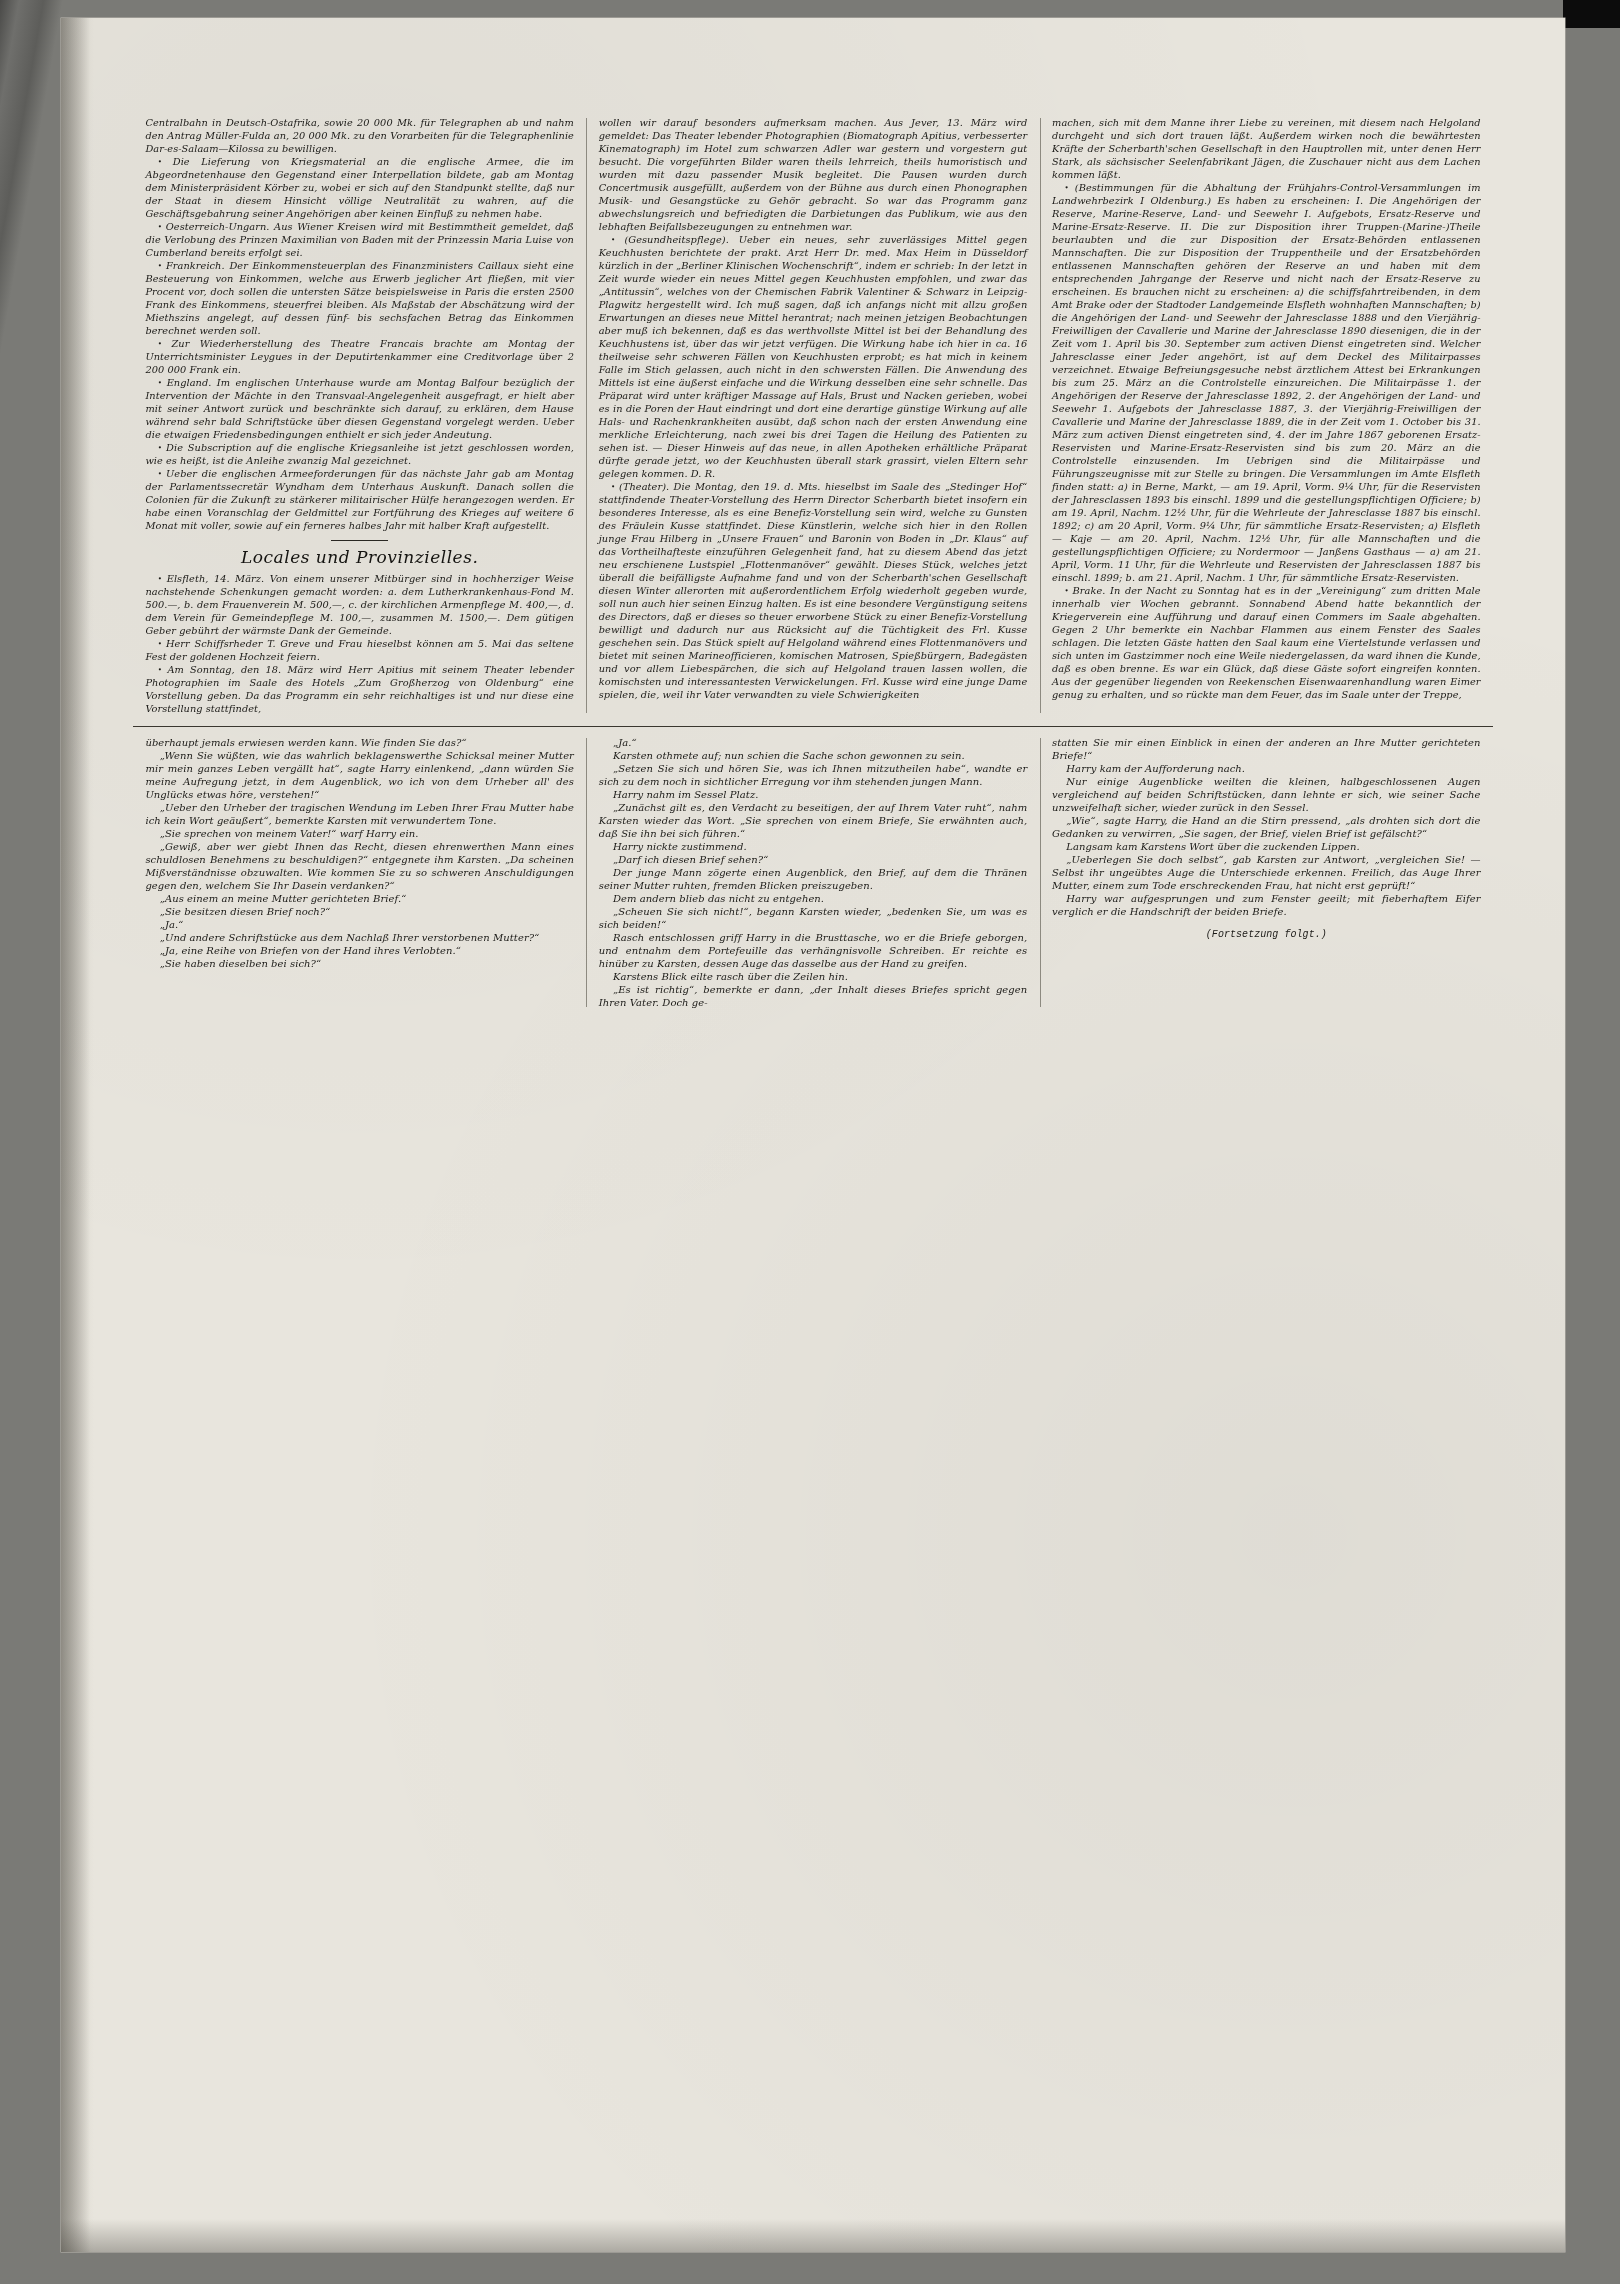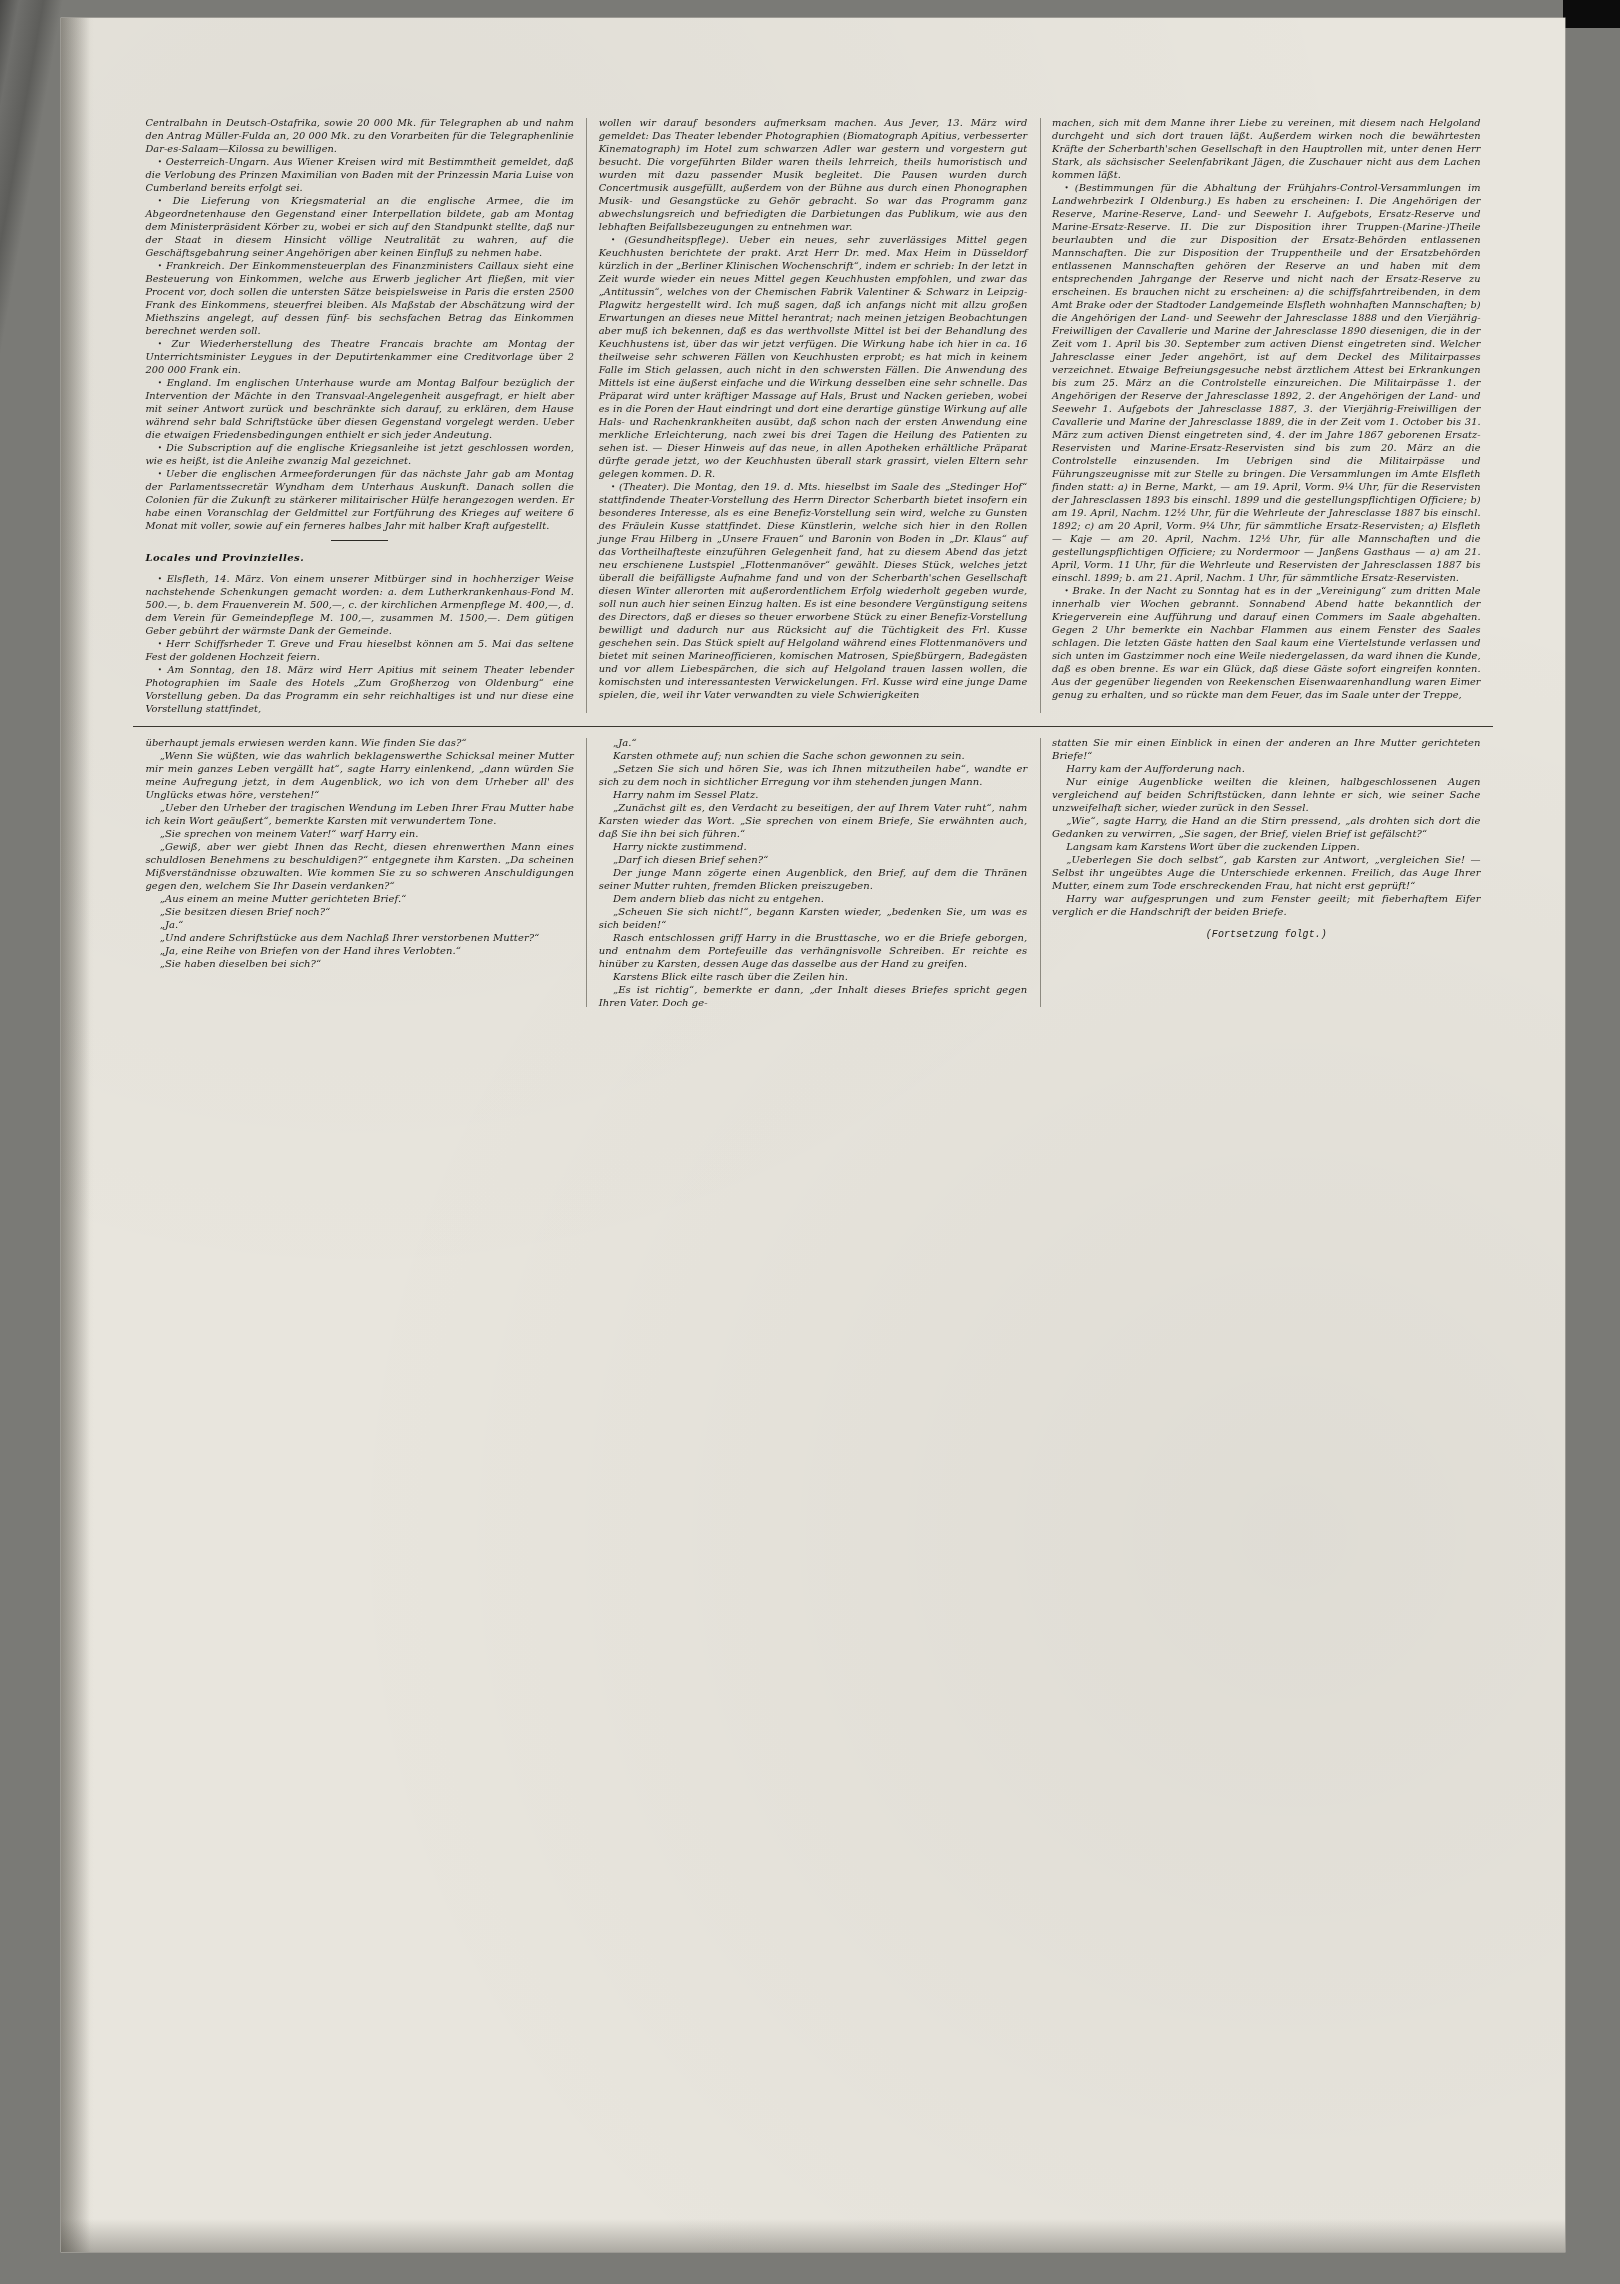--- a/index.html
+++ b/index.html
@@ -111,23 +111,24 @@
   }
   p.noind { text-indent: 0; }
   p.star { text-indent: 12.4px; }
   .star::before {
     content: "• ";
     font-style: normal;
     font-size: 7.2px;
     vertical-align: 1px;
   }
   .sec-head {
-    font-weight: bold;
-    font-size: 10px;
+    font-weight: normal;
+    font-size: 17px;
     line-height: 21px;
+    text-align: center;
     font-style: italic;
     margin: 6.7px 0 3.8px 0;
     color: #141310;
     letter-spacing: 0.5px;
   }
   .rule-short {
     width: 57px;
     height: 1px;
     background: #2a2823;
     margin: 7.6px auto 6.7px auto;
@@ -159,22 +160,22 @@
   <div class="edge-shadow-left"></div>
   <div class="edge-shadow-bottom"></div>
   <div class="right-margin-marks"></div>
 
   <div class="sheet-inner">
 
     <div class="region">
 
       <div class="col c3">
         <p class="noind">Centralbahn in Deutsch-Ostafrika, sowie 20 000 Mk. für Telegraphen ab und nahm den Antrag Müller-Fulda an, 20 000 Mk. zu den Vorarbeiten für die Telegraphenlinie Dar-es-Salaam—Kilossa zu bewilligen.</p>
+        <p class="star">Die Lieferung von Kriegsmaterial an die englische Armee, die im Abgeordnetenhause den Gegenstand einer Interpellation bildete, gab am Montag dem Ministerpräsident Körber zu, wobei er sich auf den Standpunkt stellte, daß nur der Staat in diesem Hinsicht völlige Neutralität zu wahren, auf die Geschäftsgebahrung seiner Angehörigen aber keinen Einfluß zu nehmen habe.</p>
         <p class="star">Oesterreich-Ungarn. Aus Wiener Kreisen wird mit Bestimmtheit gemeldet, daß die Verlobung des Prinzen Maximilian von Baden mit der Prinzessin Maria Luise von Cumberland bereits erfolgt sei.</p>
-        <p class="star">Die Lieferung von Kriegsmaterial an die englische Armee, die im Abgeordnetenhause den Gegenstand einer Interpellation bildete, gab am Montag dem Ministerpräsident Körber zu, wobei er sich auf den Standpunkt stellte, daß nur der Staat in diesem Hinsicht völlige Neutralität zu wahren, auf die Geschäftsgebahrung seiner Angehörigen aber keinen Einfluß zu nehmen habe.</p>
         <p class="star">Frankreich. Der Einkommensteuerplan des Finanzministers Caillaux sieht eine Besteuerung von Einkommen, welche aus Erwerb jeglicher Art fließen, mit vier Procent vor, doch sollen die untersten Sätze beispielsweise in Paris die ersten 2500 Frank des Einkommens, steuerfrei bleiben. Als Maßstab der Abschätzung wird der Miethszins angelegt, auf dessen fünf- bis sechsfachen Betrag das Einkommen berechnet werden soll.</p>
         <p class="star">Zur Wiederherstellung des Theatre Francais brachte am Montag der Unterrichtsminister Leygues in der Deputirtenkammer eine Creditvorlage über 2 200 000 Frank ein.</p>
         <p class="star">England. Im englischen Unterhause wurde am Montag Balfour bezüglich der Intervention der Mächte in den Transvaal-Angelegenheit ausgefragt, er hielt aber mit seiner Antwort zurück und beschränkte sich darauf, zu erklären, dem Hause während sehr bald Schriftstücke über diesen Gegenstand vorgelegt werden. Ueber die etwaigen Friedensbedingungen enthielt er sich jeder Andeutung.</p>
         <p class="star">Die Subscription auf die englische Kriegsanleihe ist jetzt geschlossen worden, wie es heißt, ist die Anleihe zwanzig Mal gezeichnet.</p>
         <p class="star">Ueber die englischen Armeeforderungen für das nächste Jahr gab am Montag der Parlamentssecretär Wyndham dem Unterhaus Auskunft. Danach sollen die Colonien für die Zukunft zu stärkerer militairischer Hülfe herangezogen werden. Er habe einen Voranschlag der Geldmittel zur Fortführung des Krieges auf weitere 6 Monat mit voller, sowie auf ein ferneres halbes Jahr mit halber Kraft aufgestellt.</p>
 
         <div class="rule-short"></div>
         <div class="sec-head">Locales und Provinzielles.</div>
 
         <p class="star">Elsfleth, 14. März. Von einem unserer Mitbürger sind in hochherziger Weise nachstehende Schenkungen gemacht worden: a. dem Lutherkrankenhaus-Fond M. 500.—, b. dem Frauenverein M. 500,—, c. der kirchlichen Armenpflege M. 400,—, d. dem Verein für Gemeindepflege M. 100,—, zusammen M. 1500,—. Dem gütigen Geber gebührt der wärmste Dank der Gemeinde.</p>

